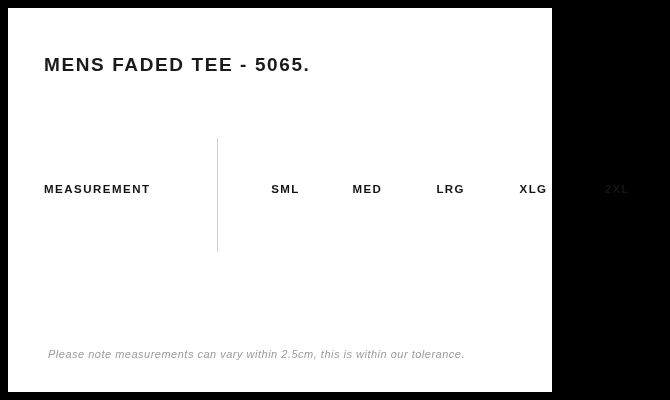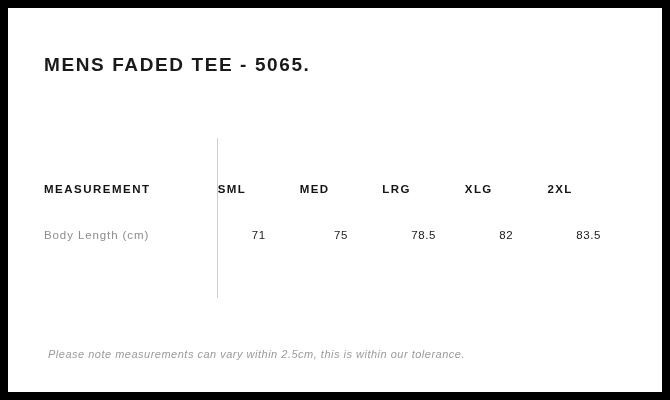--- a/index.html
+++ b/index.html
@@ -10,21 +10,21 @@
   body {
     width: 670px;
     height: 400px;
     font-family: "Liberation Sans", sans-serif;
     overflow: hidden;
   }
   .page {
     position: absolute;
     left: 8px;
     top: 8px;
-    width: 654px;
+    width: 544px;
     height: 384px;
     background: #ffffff;
     box-sizing: border-box;
   }
   .title {
     position: absolute;
     left: 36px;
     top: 46px;
     font-size: 19px;
     font-weight: bold;
@@ -61,21 +61,21 @@
     border-right: 1px solid #cfcfcf;
     padding-right: 12px;
   }
   th.measure-head {
     font-weight: bold;
     letter-spacing: 1.5px;
     color: #141414;
     text-transform: uppercase;
   }
   th.size-head {
-    text-align: left;
+    text-align: right;
     font-weight: bold;
     letter-spacing: 1.4px;
     color: #141414;
   }
   td.measure-cell {
     color: #8d8d8d;
     letter-spacing: 0.9px;
     font-weight: normal;
   }
   td.value-cell {
@@ -128,28 +128,20 @@
           <td></td>
         </tr>
         <tr>
           <th class="measure-head">MEASUREMENT</th>
           <th class="size-head">SML</th>
           <th class="size-head">MED</th>
           <th class="size-head">LRG</th>
           <th class="size-head">XLG</th>
           <th class="size-head">2XL</th>
         </tr>
-        <tr>
-          <td class="measure-cell">Body Length (cm)</td>
-          <td class="value-cell">71</td>
-          <td class="value-cell">75</td>
-          <td class="value-cell">78.5</td>
-          <td class="value-cell">82</td>
-          <td class="value-cell">83.5</td>
-        </tr>
         <tr class="spacer-bottom">
           <td class="measure-cell"></td>
           <td></td>
           <td></td>
           <td></td>
           <td></td>
           <td></td>
         </tr>
       </tbody>
     </table>

